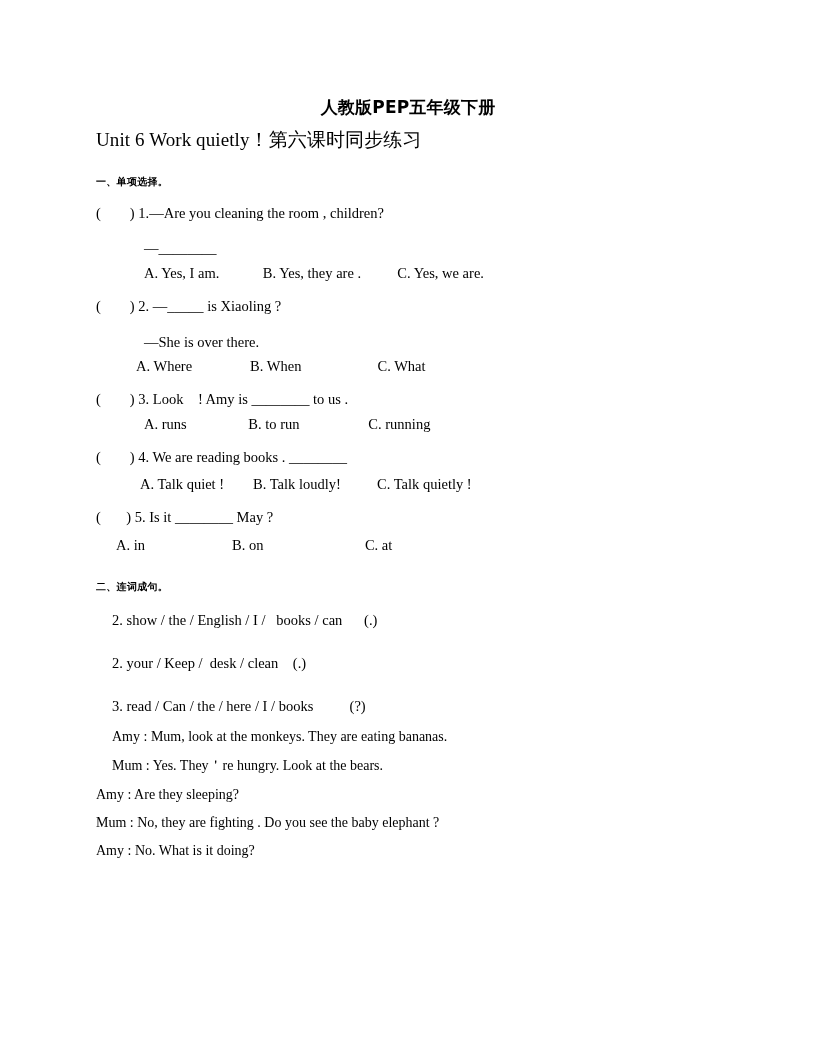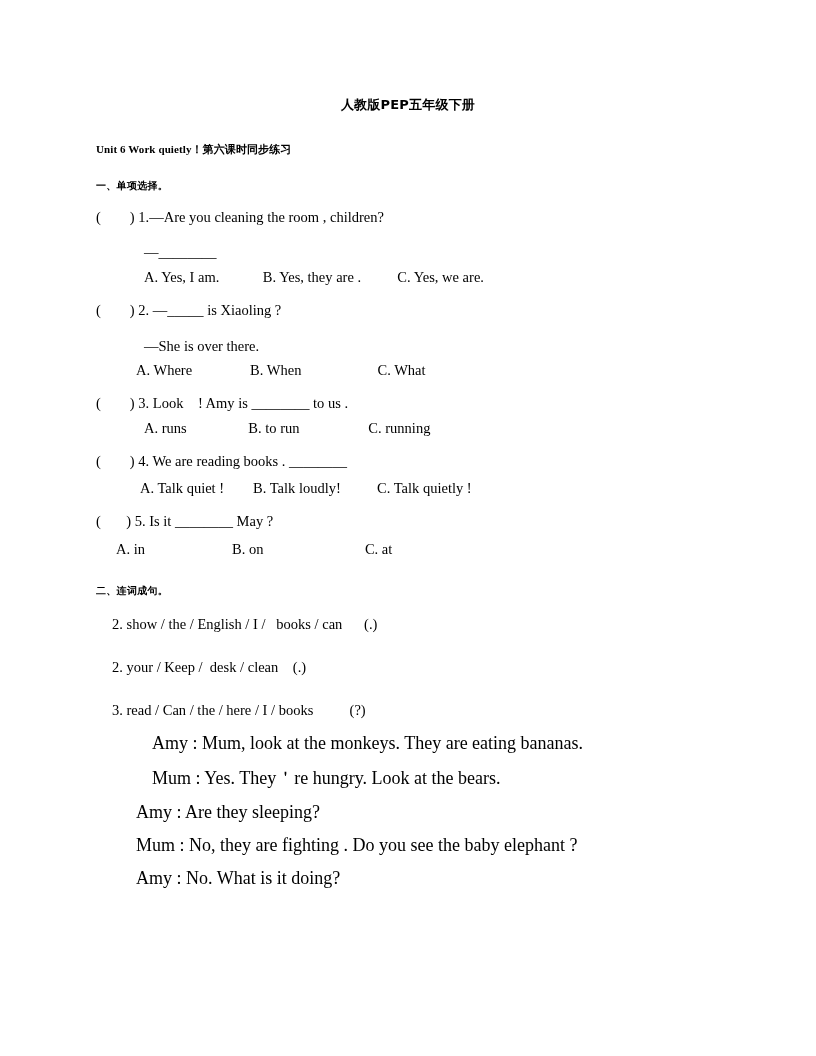--- a/index.html
+++ b/index.html
@@ -18,30 +18,30 @@
   .page {
     position: relative;
     width: 816px;
     height: 1056px;
     box-sizing: border-box;
     padding: 0 96px;
   }
   .doc-title {
     text-align: center;
     font-weight: bold;
-    font-size: 13px;
+    font-size: 17px;
     font-family: "DejaVu Sans", sans-serif;
     margin-top: 96px;
     letter-spacing: 0.2px;
   }
   .doc-subtitle {
-    font-weight: bold;
-    font-size: 11px;
+    font-weight: normal;
+    font-size: 19px;
     font-family: "Liberation Serif", serif;
-    margin-top: 28px;
+    margin-top: 8px;
     letter-spacing: 0.1px;
   }
   .section-heading {
     font-weight: bold;
     font-size: 10px;
     font-family: "DejaVu Sans", sans-serif;
     margin-top: 22px;
     letter-spacing: 0.3px;
   }
   .q-line {
@@ -63,24 +63,23 @@
   }
   .sentence-item {
     font-size: 14.5px;
     margin-top: 26px;
     white-space: pre;
   }
   .sentence-item.first {
     margin-top: 18px;
   }
   .reading-line {
-    font-size: 18px;
+    font-size: 14px;
     margin-top: 12px;
     white-space: pre;
-    margin-left: 40px;
   }
   .reading-block {
     margin-top: 14px;
   }
   .heading3 {
     margin-top: 44px;
   }
 </style>
 </head>
 <body>

